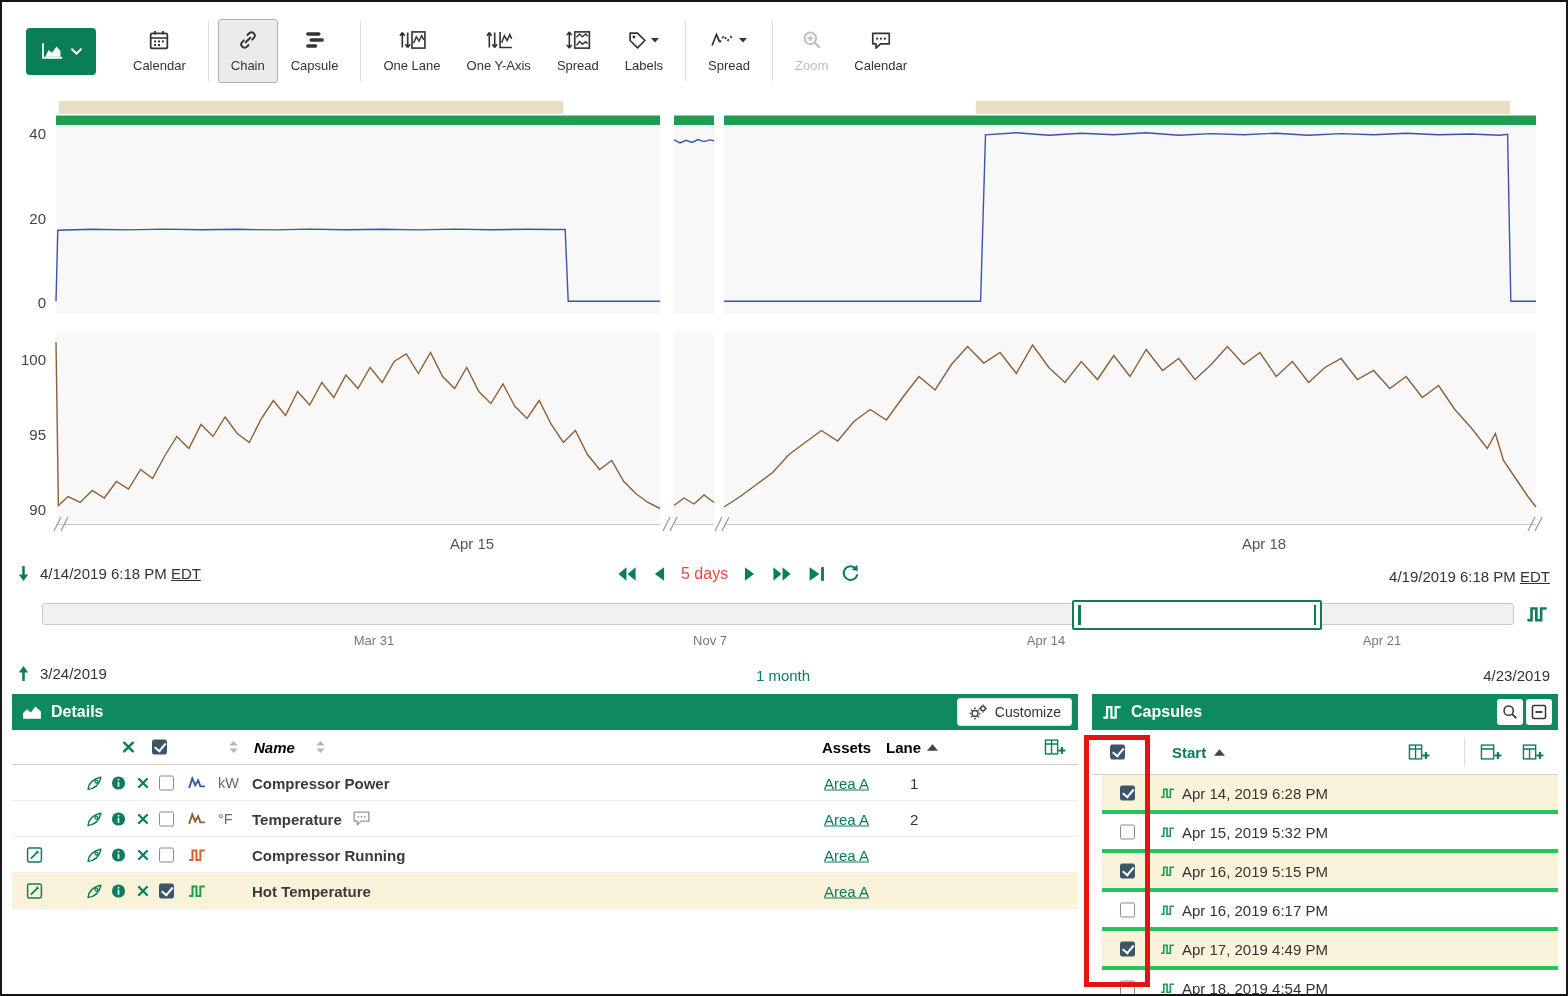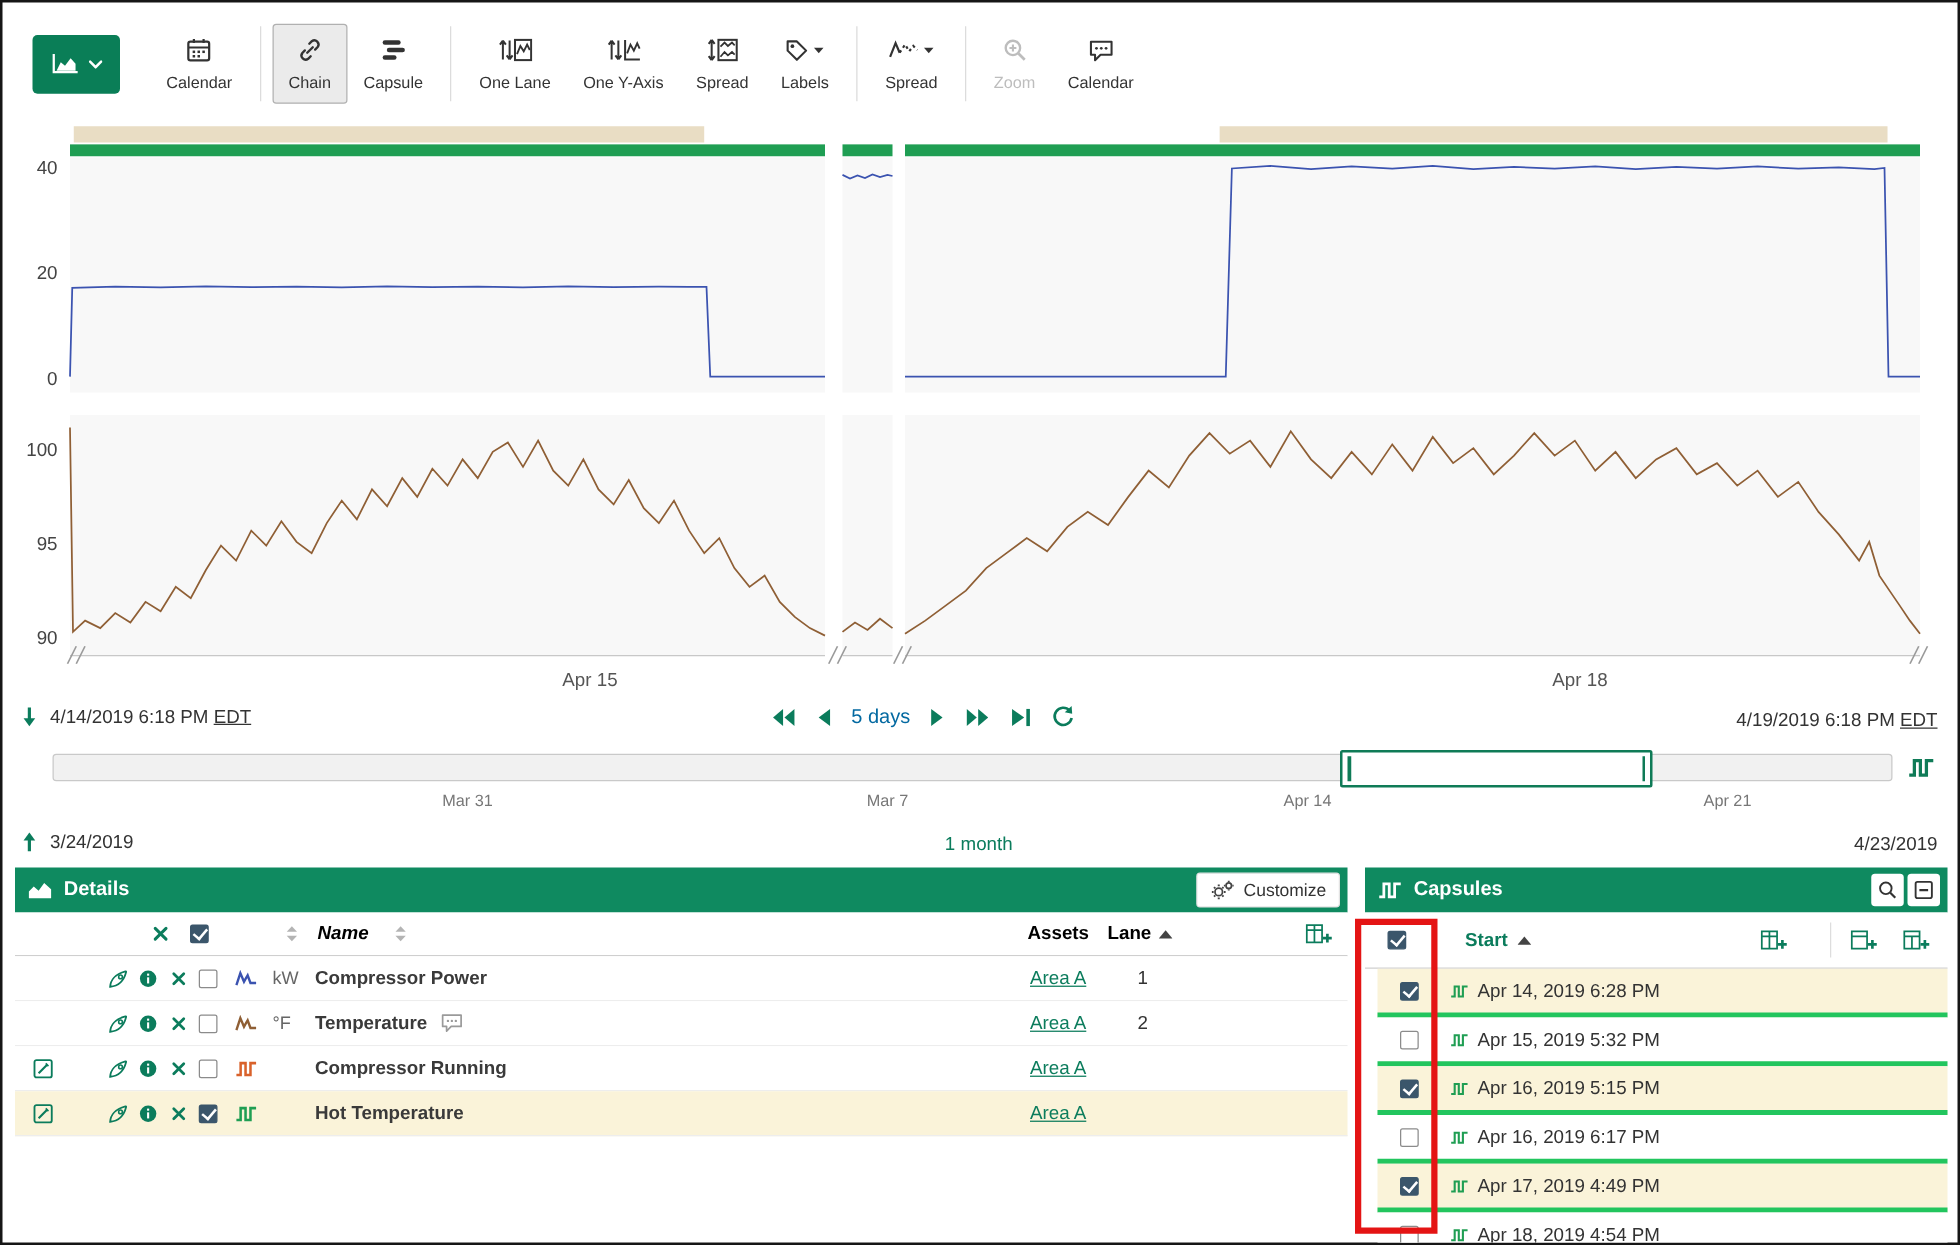--- a/index.html
+++ b/index.html
@@ -19,21 +19,21 @@
 
   
   #trend-svg{position:absolute;left:10px;top:96px;width:1548px;height:462px;}
 
   
   .timebar{position:absolute;left:14px;top:560px;right:16px;height:30px;font-size:15px;color:#333;}
   .tb-left{position:absolute;left:0;top:3px;display:flex;gap:9px;}
   .tb-right{position:absolute;right:0;top:6px;}
   .tz-link{text-decoration:underline;}
   .tb-center{position:absolute;left:600px;top:2px;display:flex;align-items:center;gap:15px;}
-  .step-label{color:#0369a1;font-size:16px;}
+  .step-label{color:#ef4444;font-size:16px;}
 
   
   .slider-zone{position:absolute;left:0;top:597px;width:1568px;height:54px;}
   .ov-track{position:absolute;left:40px;top:4px;width:1472px;height:22px;background:#f1f1f1;border:1px solid #c9c9c9;border-radius:3px;box-sizing:border-box;}
   .ov-sel{position:absolute;left:1070px;top:1px;width:250px;height:30px;background:#fff;border:2px solid #0f7b57;border-radius:2px;box-sizing:border-box;}
   .ov-sel .h{position:absolute;top:3px;bottom:3px;width:2.5px;background:#0f7b57;}
   .ov-sel .h.l{left:4px;} .ov-sel .h.r{right:4px;}
   .s-tick{position:absolute;top:34px;transform:translateX(-50%);font-size:13px;color:#777;}
   .ov-icon{position:absolute;left:1524px;top:6px;}
 
@@ -323,21 +323,21 @@
         </svg>
     </div>
     <div class="tb-right">
       <span><span>4/19/2019 6:18 PM</span> <span class="tz-link">EDT</span></span>
     </div>
   </div>
 
   <div class="slider-zone">
     <div class="ov-track"></div>
     <span class="s-tick" style="left: 372px;">Mar 31</span>
-    <span class="s-tick" style="left: 708px;">Mar 7</span>
+    <span class="s-tick" style="left: 708px;">Nov 7</span>
     <span class="s-tick" style="left: 1044px;">Apr 14</span>
     <span class="s-tick" style="left: 1380px;">Apr 21</span>
     <div class="ov-sel">
       <div class="h l"></div>
       <div class="h r"></div>
     </div>
     <span class="ov-icon"><svg width="22" height="18" viewBox="0 0 16 13">
           <path d="M1 11 H4 V2.5 H7.5 V11 H11 V2.5 H15" fill="none" stroke="#0f7b57" stroke-width="1.9"></path>
         </svg></span>
   </div>

